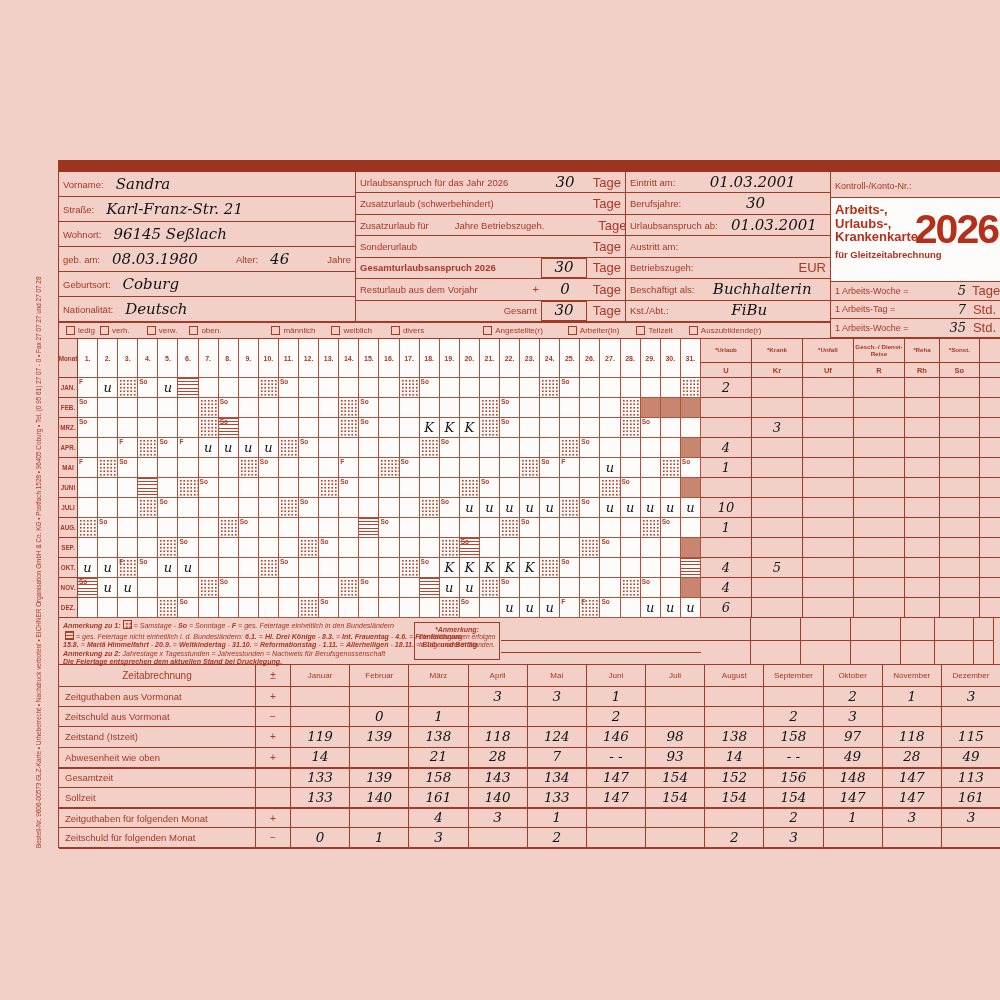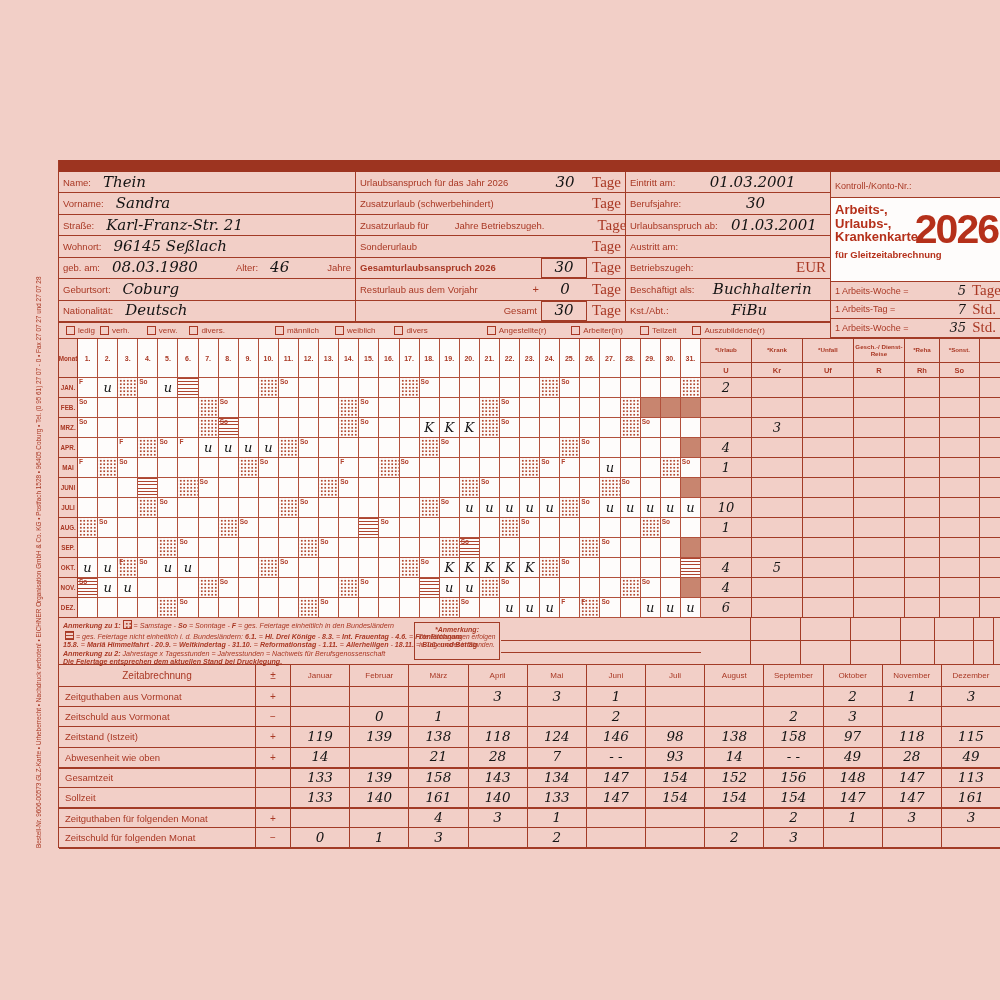--- a/index.html
+++ b/index.html
@@ -14,21 +14,21 @@
   #col-title{left:772px;width:170px;height:166px;}
   .hrow{flex:1;display:flex;align-items:center;border-bottom:1px solid #a23b26;box-sizing:border-box;padding:0 4px;position:relative;}
   .f-lab{font-size:9.5px;color:#a93824;white-space:nowrap;}
   .f-lab.b{font-weight:bold;}
   .flex1{flex:1;}
   .gapped{margin-left:26px;}
   .hw{font-family:"DejaVu Serif",serif;font-style:italic;font-size:15px;color:#141414;margin-left:12px;white-space:nowrap;line-height:1;}
   .hwf{flex:1;text-align:center;margin-left:4px;}
   .valcol{width:44px;min-width:44px;text-align:center;margin-left:4px;}
   .boxed{border:1px solid #a23b26;align-self:stretch;display:flex;align-items:center;justify-content:center;}
-  .f-unit{width:34px;min-width:34px;font-size:15px;color:#a93824;text-align:right;font-family:Liberation Serif, serif;}
+  .f-unit{width:34px;min-width:34px;font-size:13px;color:#a93824;text-align:right;}
   .f-plus{font-size:11px;color:#a93824;margin-left:4px;}
   #checkboxband{position:absolute;left:0;top:150px;width:772px;height:16px;border-top:1px solid #a23b26;border-right:1px solid #a23b26;box-sizing:border-box;display:flex;align-items:center;}
   .cbitem{display:flex;align-items:center;}
   .cbbox{width:7px;height:7px;border:1px solid #a93824;display:inline-block;margin-right:3px;}
   .cblab{font-size:8px;color:#a93824;white-space:nowrap;}
   
   #ctrl-row{height:26px;border-bottom:1px solid #a23b26;box-sizing:border-box;padding:3px 4px;}
   #ctrl-row .f-lab{font-size:9px;}
   #titlebox{height:84px;background:#fefcfb;border-bottom:1px solid #a23b26;box-sizing:border-box;position:relative;padding:5px 4px;}
   .titleline{font-size:13px;line-height:13.5px;font-weight:bold;color:#b5301a;}
@@ -90,24 +90,20 @@
 <div id="sidetext">
     <span>Bestell-Nr. 9606-00573 GLZ-Karte • Urheberrecht • Nachdruck verboten! • EICHNER Organisation GmbH &amp; Co. KG • Postfach 1528 • 96405 Coburg • Tel. (0 95 61) 27 07 - 0 • Fax 27 07 27 und 27 07 28</span>
   </div>
 
 <div id="form">
   <div id="topbar"></div>
 
   <div id="headerband">
     <div class="hcol" id="col-personal">
         <div class="hrow">
-          <span class="f-lab">Name:</span>
-          <span class="hw">Thein</span>
-        </div>
-        <div class="hrow">
           <span class="f-lab">Vorname:</span>
           <span class="hw">Sandra</span>
         </div>
         <div class="hrow">
           <span class="f-lab">Straße:</span>
           <span class="hw">Karl-Franz-Str. 21</span>
         </div>
         <div class="hrow">
           <span class="f-lab">Wohnort:</span>
           <span class="hw">96145 Seßlach</span>
@@ -237,21 +233,21 @@
         <div class="cbitem" style="margin-left: 5px;">
           <span class="cbbox"></span>
           <span class="cblab">verh.</span>
         </div>
         <div class="cbitem" style="margin-left: 17px;">
           <span class="cbbox"></span>
           <span class="cblab">verw.</span>
         </div>
         <div class="cbitem" style="margin-left: 12px;">
           <span class="cbbox"></span>
-          <span class="cblab">divers.</span>
+          <span class="cblab">oben.</span>
         </div>
         <div class="cbitem" style="margin-left: 50px;">
           <span class="cbbox"></span>
           <span class="cblab">männlich</span>
         </div>
         <div class="cbitem" style="margin-left: 16px;">
           <span class="cbbox"></span>
           <span class="cblab">weiblich</span>
         </div>
         <div class="cbitem" style="margin-left: 19px;">

